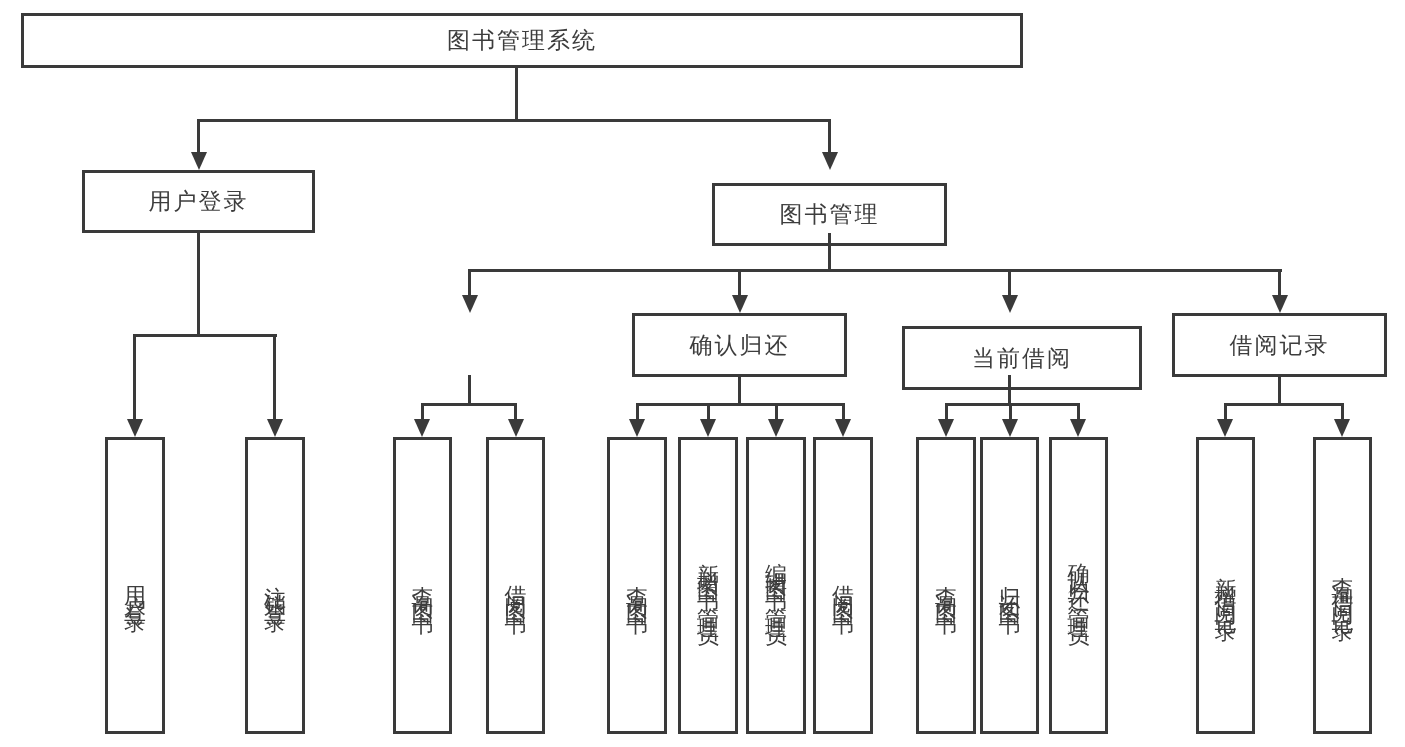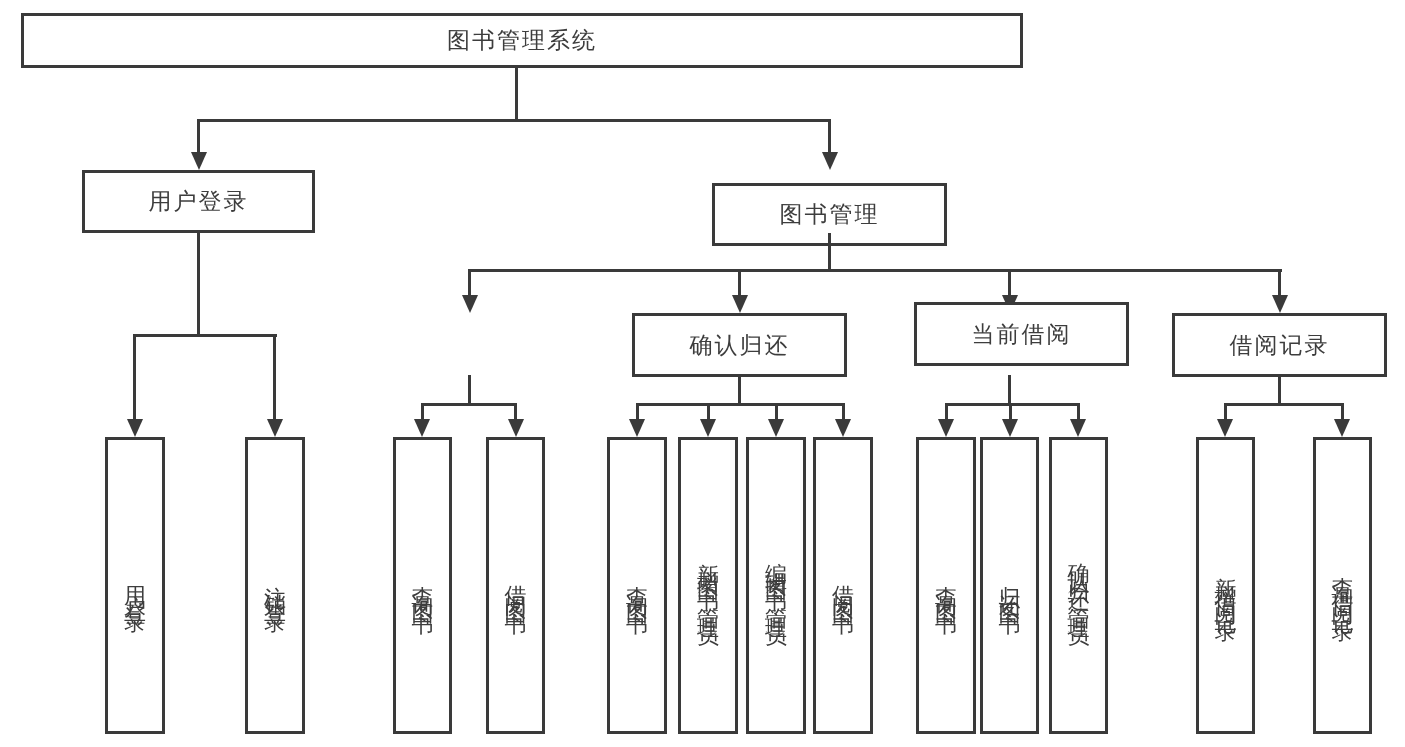--- a/index.html
+++ b/index.html
@@ -93,21 +93,21 @@
   <div class="vline" style="left:468px; top:269px; width:3px; height:28px;"></div>
   <div class="vline" style="left:738px; top:269px; width:3px; height:28px;"></div>
   <div class="vline" style="left:1008px; top:269px; width:3px; height:28px;"></div>
   <div class="vline" style="left:1278px; top:269px; width:3px; height:28px;"></div>
   <div class="arrow" style="left:462px; top:295px;"></div>
   <div class="arrow" style="left:732px; top:295px;"></div>
   <div class="arrow" style="left:1002px; top:295px;"></div>
   <div class="arrow" style="left:1272px; top:295px;"></div>
 
   <div class="box" style="left:632px; top:313px; width:215px; height:64px;">确认归还</div>
-  <div class="box" style="left:902px; top:302px; width:215px; height:64px;margin-left:12px;">当前借阅</div>
+  <div class="box" style="left:902px; top:326px; width:240px; height:64px;">当前借阅</div>
   <div class="box" style="left:1172px; top:313px; width:215px; height:64px;">借阅记录</div>
 
   <div class="vline" style="left:468px; top:375px; width:3px; height:31px;"></div>
   <div class="vline" style="left:738px; top:375px; width:3px; height:31px;"></div>
   <div class="vline" style="left:1008px; top:375px; width:3px; height:31px;"></div>
   <div class="vline" style="left:1278px; top:375px; width:3px; height:31px;"></div>
 
   <div class="hline" style="left:421px; top:403px; width:96px; height:3px;"></div>
   <div class="hline" style="left:636px; top:403px; width:209px; height:3px;"></div>
   <div class="hline" style="left:945px; top:403px; width:135px; height:3px;"></div>

